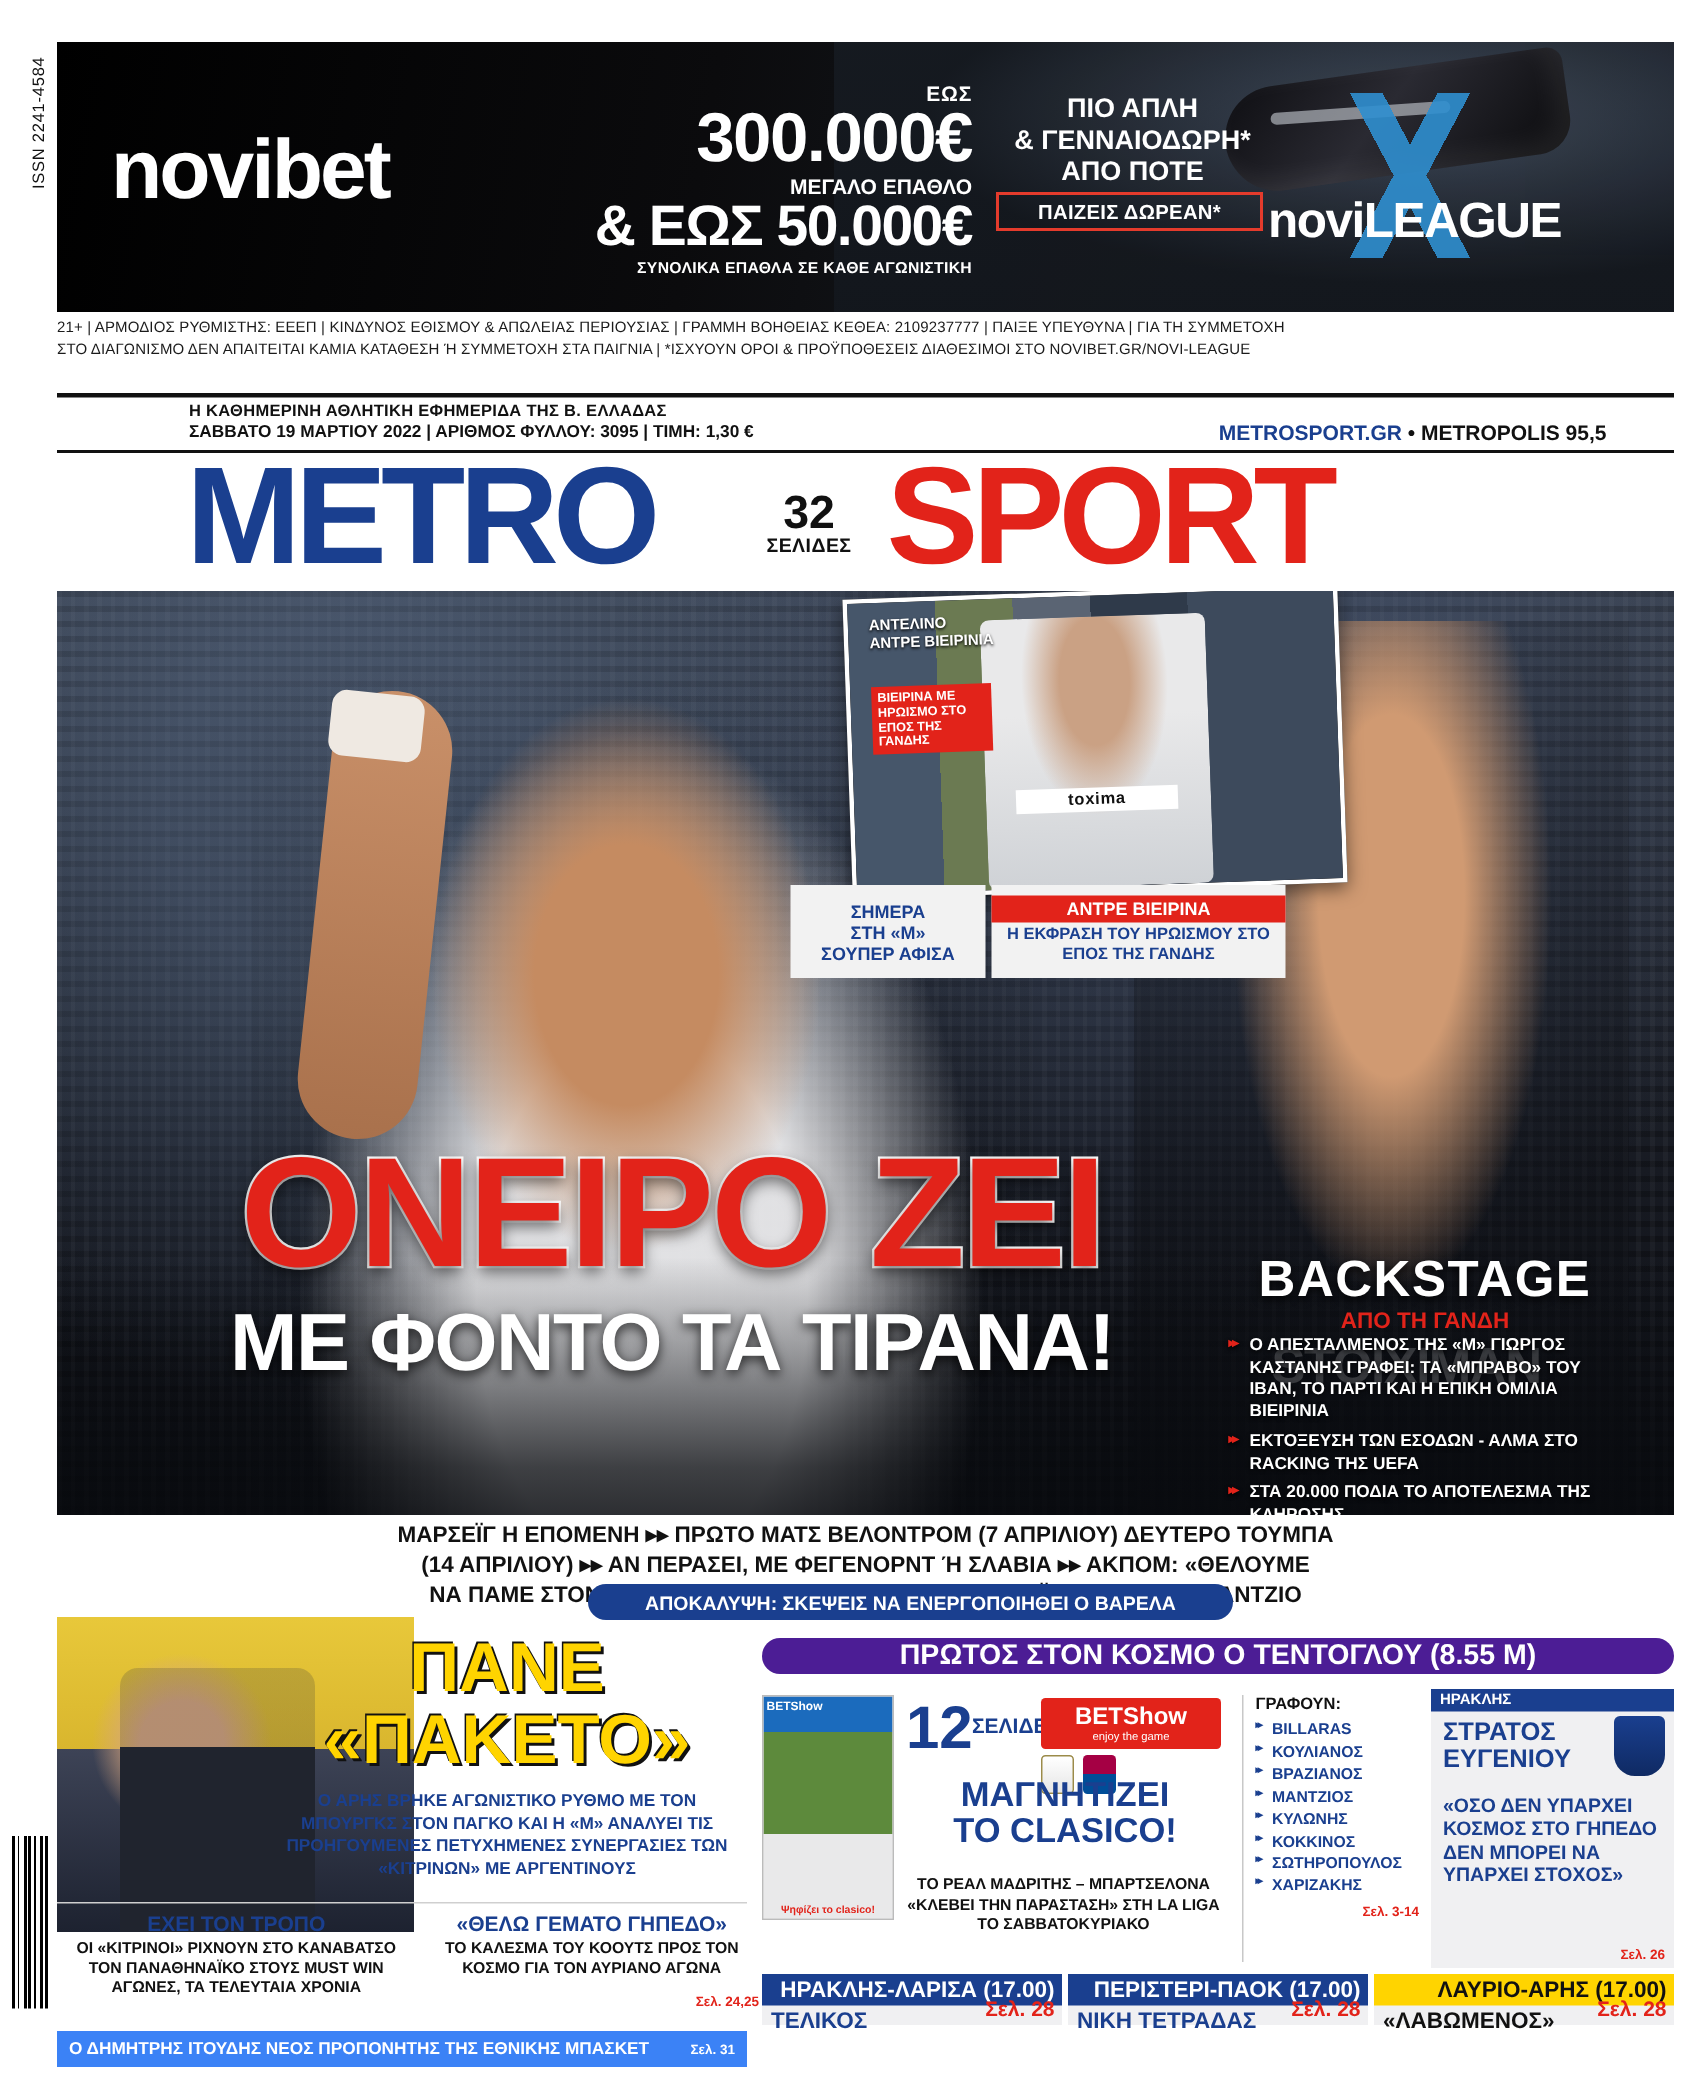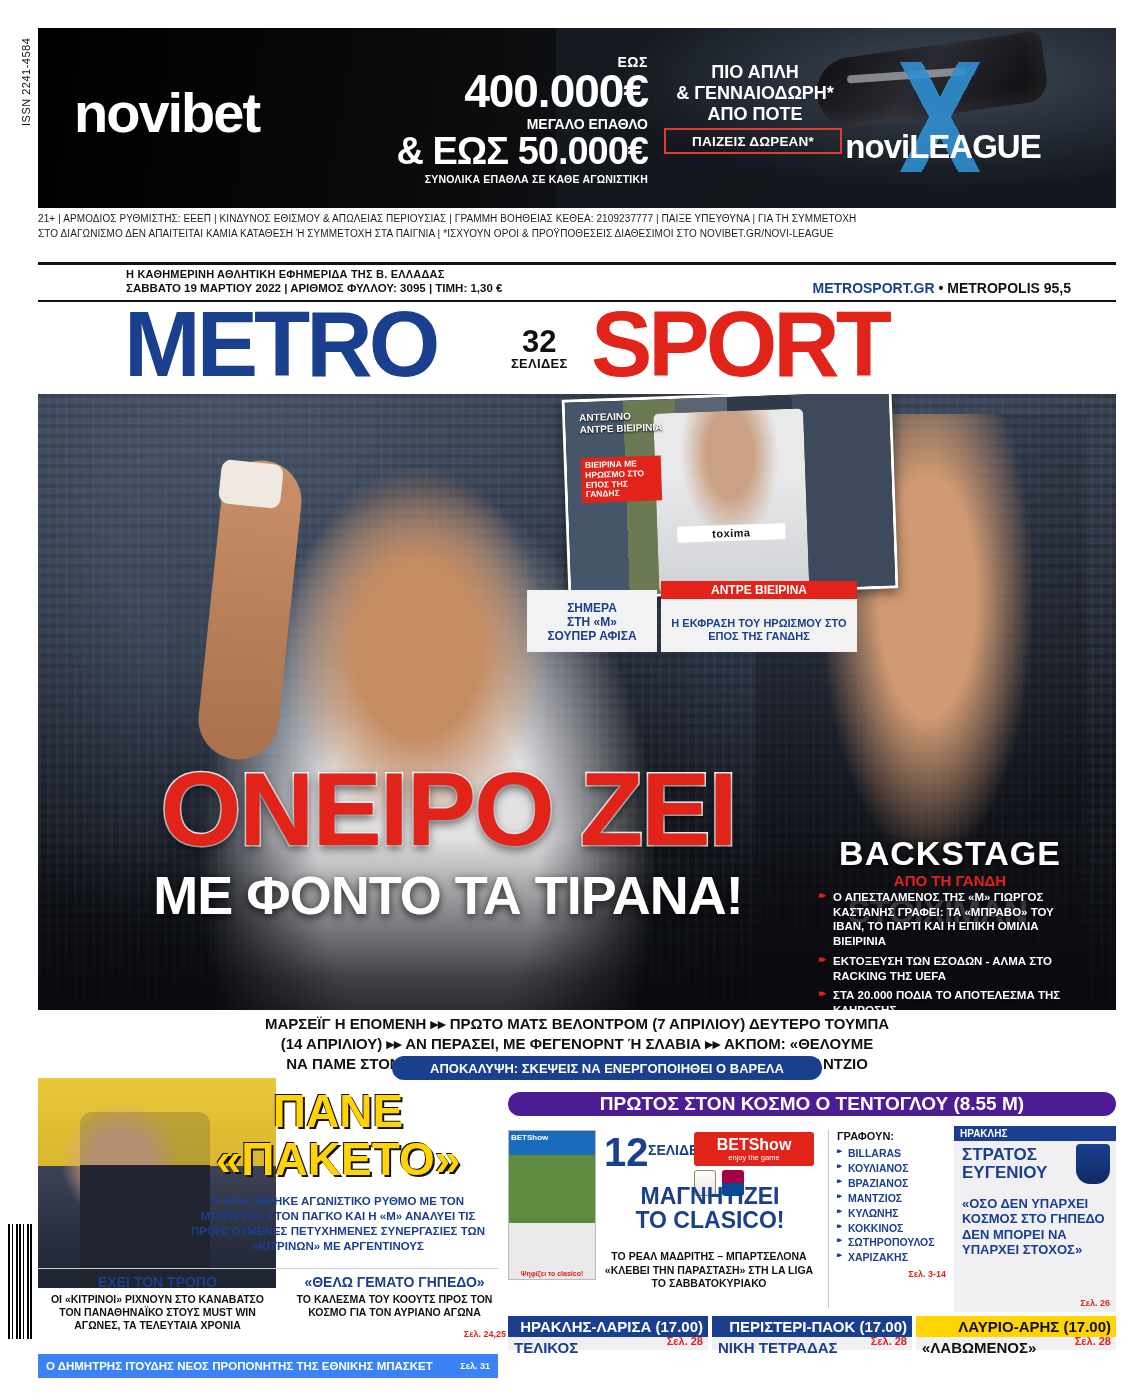--- a/index.html
+++ b/index.html
@@ -204,21 +204,21 @@
     font-size:8.5px; font-weight:bold; line-height:1.15; padding:3px 4px;
   }
   .inset-badges { position:absolute; left:527px; top:196px; width:330px; height:62px; display:flex; gap:4px; }
   .ib {
     height:62px; display:flex; flex-direction:column; align-items:center; justify-content:center;
     text-align:center; font-weight:bold; line-height:1.18;
   }
   .ib1 { width:130px; background:#f2f2f2; color:#1a3f8f; font-size:12px; padding-top:2px; }
   .ib2 { width:196px; background:#f2f2f2; }
   .ib2 .t { background:#e2231a; color:#fff; font-size:12px; width:100%; padding:2px 0; }
-  .ib2 .b { color:#1a3f8f; font-size:11px; padding:18px 4px; }
+  .ib2 .b { color:#1a3f8f; font-size:11px; padding:2px 4px; }
 
   
   .headline {
     position:absolute; left:38px; top:760px; width:820px; text-align:center;
     font-size:104px; font-weight:bold; color:#e2231a; line-height:.96;
     letter-spacing:-2px;
     -webkit-text-stroke:3px #fff;
     paint-order:stroke fill;
     text-shadow:0 4px 10px rgba(0,0,0,.55);
   }
@@ -368,21 +368,21 @@
     position:absolute; left:8px; top:70px; width:146px; font-size:13px; font-weight:bold;
     color:#1a3f8f; line-height:1.18;
   }
   .irakis .sel { position:absolute; right:6px; bottom:4px; font-size:9px; color:#e2231a; font-weight:bold; }
 
   
   .matchbar { position:absolute; left:470px; top:238px; width:608px; height:34px; display:flex; gap:4px; }
   .mb { flex:1; background:#f0f0f2; position:relative; }
   .mb .t { background:#1a3f8f; color:#fff; font-size:15px; font-weight:bold; padding:2px 5px;text-align:right; }
   .mb .v { font-size:15px; font-weight:bold; color:#1a3f8f; padding:2px 6px; }
-  .mb .s { position:absolute; right:5px; bottom:3px; font-size:11px; font-weight:bold; color:#e2231a; }
+  .mb .s { position:absolute; right:5px; bottom:3px; font-size:14px; font-weight:bold; color:#e2231a; }
   .mb.yellow .t { background:#ffd400; color:#111; }
   .mb.yellow .v { color:#111; }
 
   .footbar {
     position:absolute; left:0; top:276px; width:460px; height:24px; background:#3b82f6; color:#fff;
     font-size:11.5px; font-weight:bold; display:flex; align-items:center; padding:0 8px;
   }
   .footbar .s { margin-left:auto; font-size:9px; }
   .hr-thin { position:absolute; left:0; top:190px; width:460px; height:1px; background:#cfcfcf; }
 </style>
@@ -399,21 +399,21 @@
   </div>
 
   <div class="ad">
     <div class="stadium"></div>
     <div class="boot"></div>
     <div class="novibet">
       <span>novibet</span>
     </div>
     <div class="ad-mid">
       <div class="ad-l1">ΕΩΣ</div>
-      <div class="ad-big">400.000€</div>
+      <div class="ad-big">300.000€</div>
       <div class="ad-l2">ΜΕΓΑΛΟ ΕΠΑΘΛΟ</div>
       <div class="ad-big2">&amp; ΕΩΣ  50.000€</div>
       <div class="ad-l3">ΣΥΝΟΛΙΚΑ ΕΠΑΘΛΑ ΣΕ ΚΑΘΕ ΑΓΩΝΙΣΤΙΚΗ</div>
     </div>
     <div class="ad-right-txt">
       <div>ΠΙΟ ΑΠΛΗ</div>
       <div>&amp; ΓΕΝΝΑΙΟΔΩΡΗ*</div>
       <div>ΑΠΟ ΠΟΤΕ</div>
     </div>
     <div class="ad-free">ΠΑΙΖΕΙΣ ΔΩΡΕΑΝ*</div>

